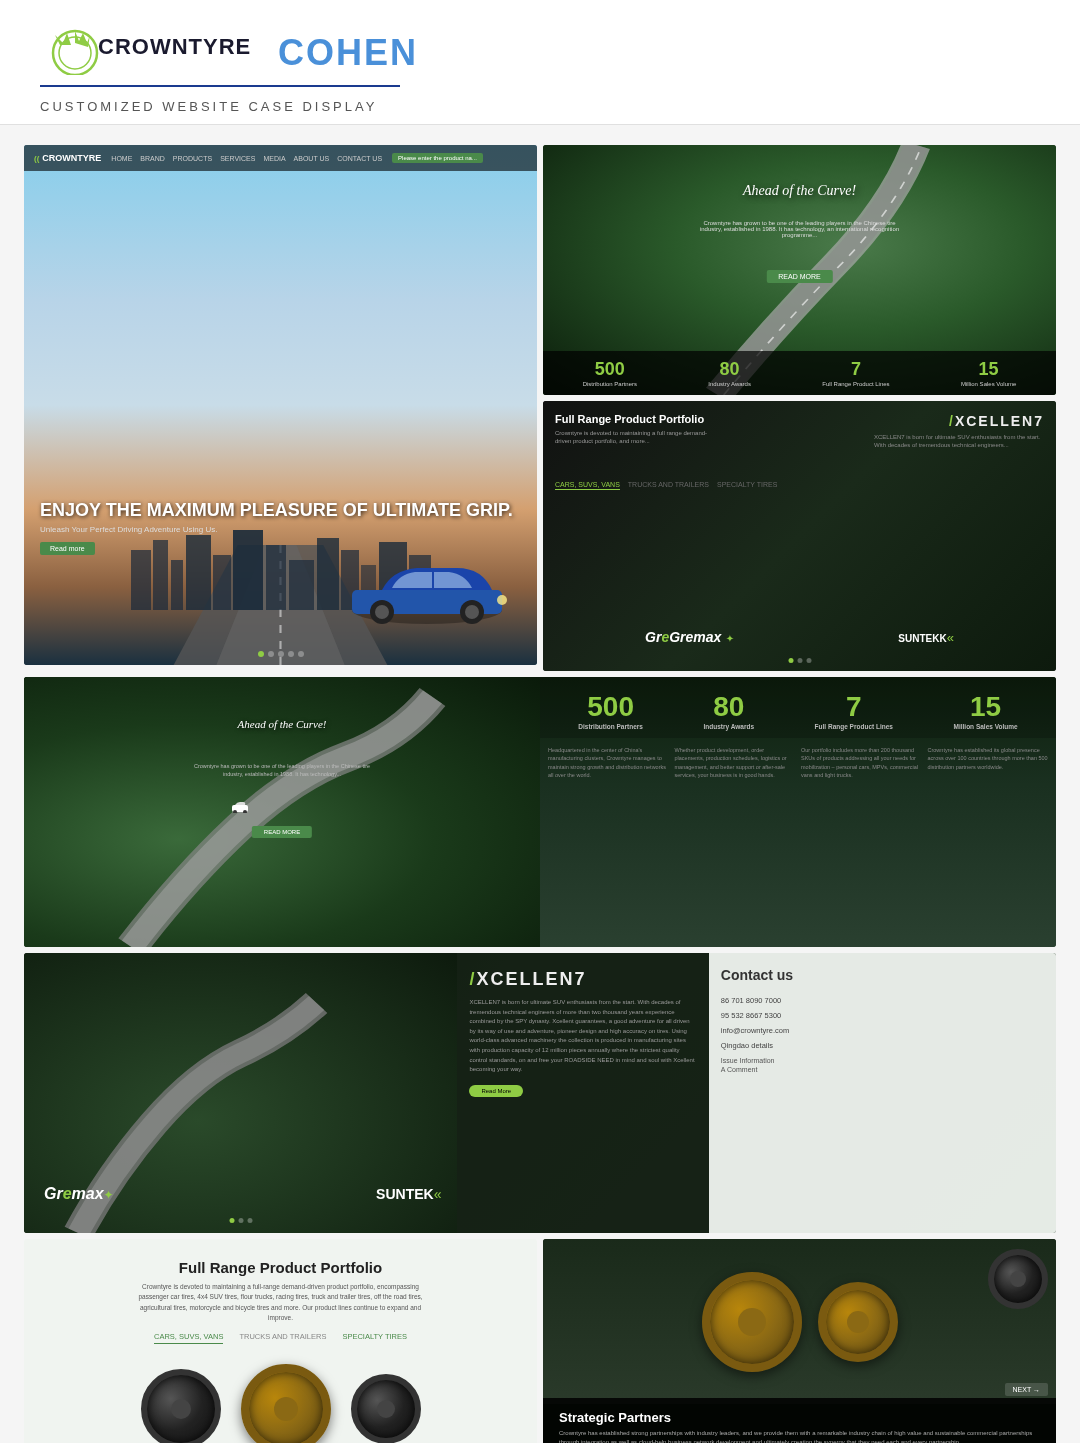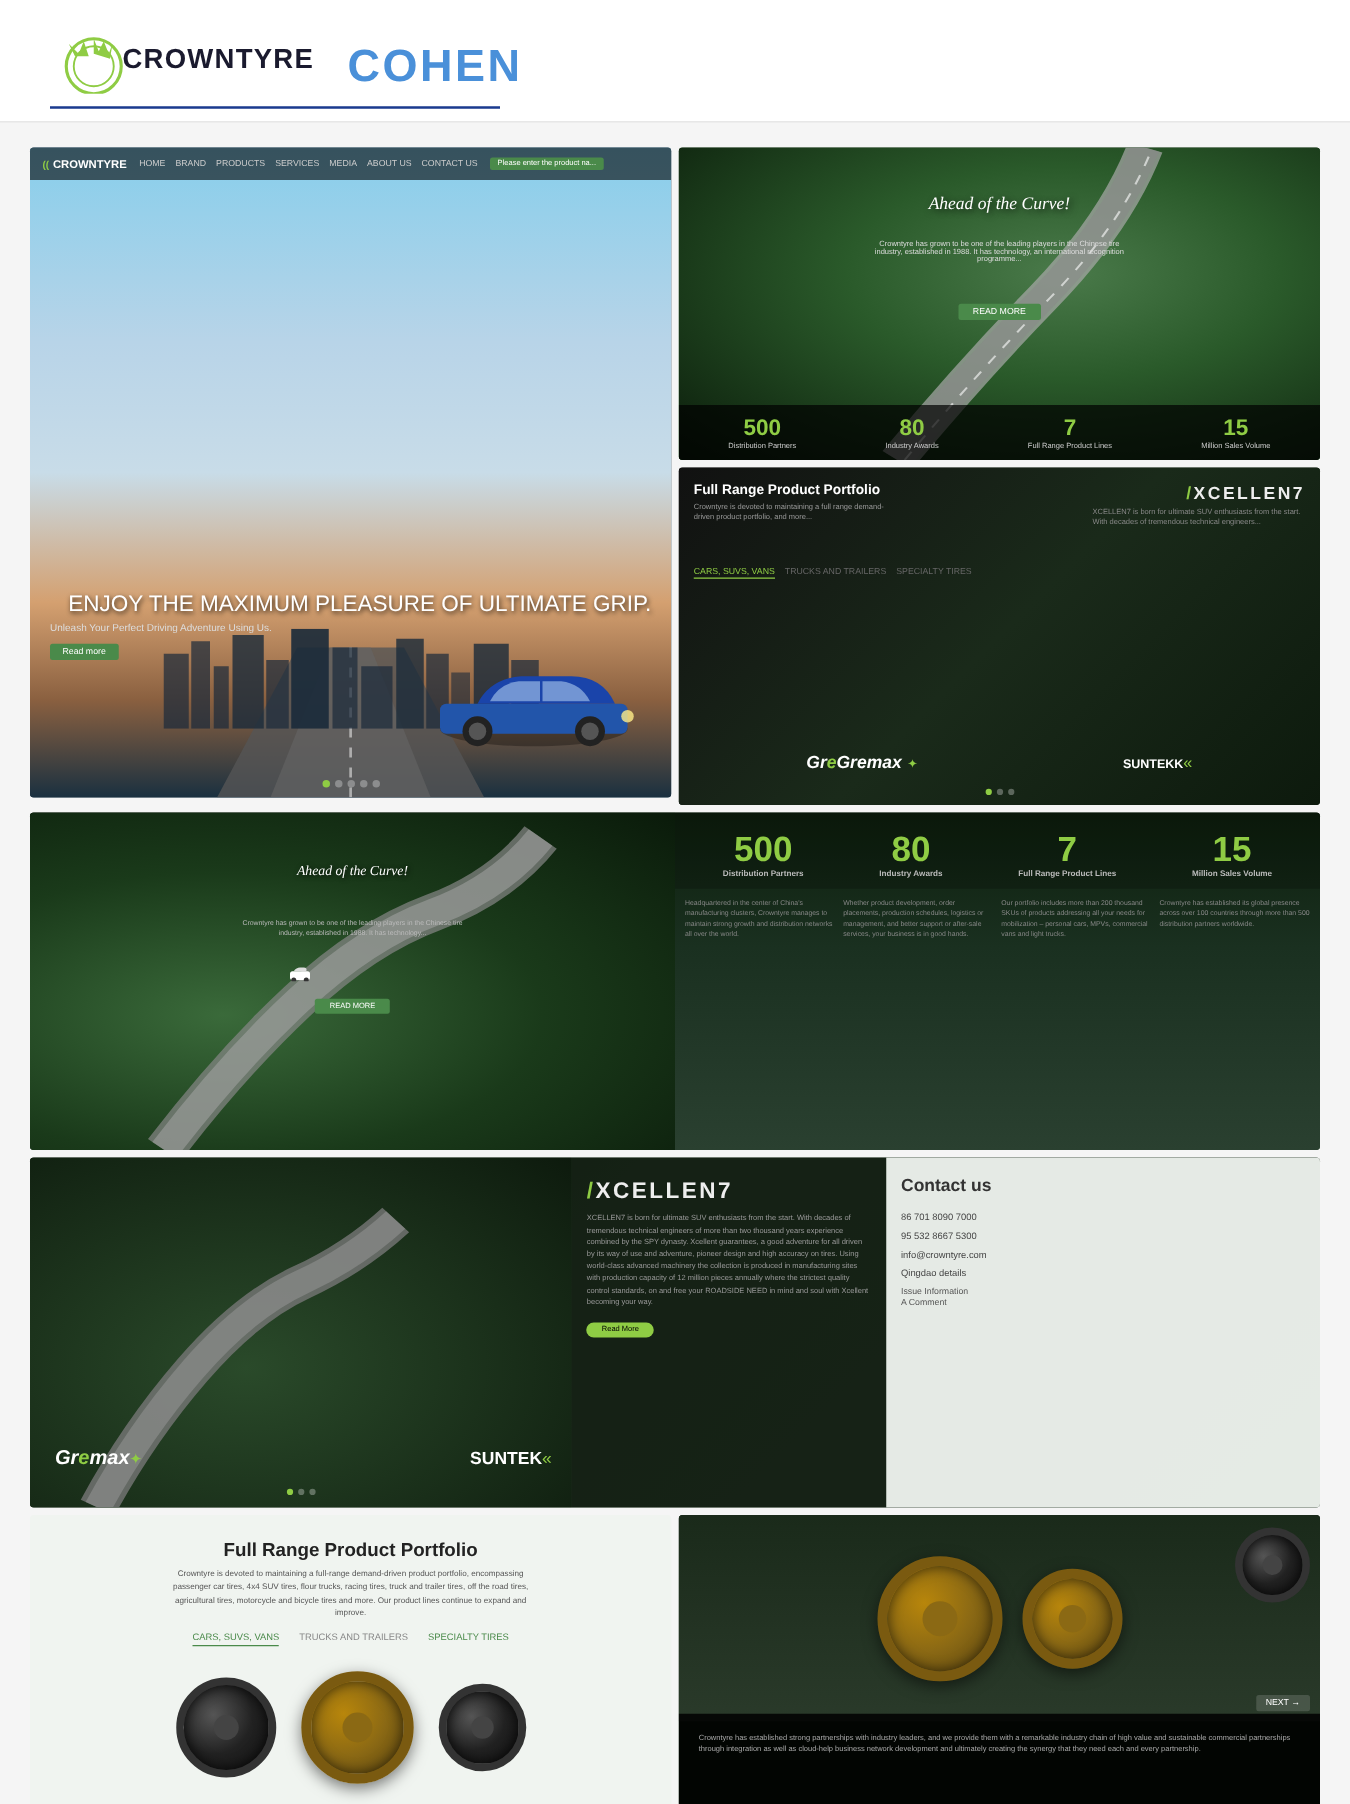--- a/index.html
+++ b/index.html
@@ -175,26 +175,25 @@
       font-size: 6px;
     }
     .hero-content {
       position: absolute;
       bottom: 60px;
       left: 16px;
       right: 16px;
     }
     .hero-title {
       font-size: 20px;
-      font-weight: 400;
+      font-weight: 700;
       color: #fff;
       text-transform: uppercase;
       line-height: 1.1;
       text-shadow: 1px 1px 4px rgba(0,0,0,0.8);
-      text-align: right;
     }
     .hero-subtitle {
       font-size: 8px;
       color: #ddd;
       margin-top: 4px;
     }
     .hero-btn {
       display: inline-block;
       background: #4a8a4a;
       color: #fff;
@@ -313,20 +312,21 @@
           <path d="M 15,20 L 10,10 L 18,18 L 22,8 L 26,20" fill="#8fcc44"></path>
           <path d="M 30,18 L 30,6 L 34,16 L 38,8 L 42,18 L 45,10 L 43,22" fill="#8fcc44"></path>
         </g>
 
         <text x="58" y="34" font-family="Arial" font-weight="bold" font-size="22" fill="#1a1a2e" letter-spacing="1">CROWNTYRE</text>
       </svg>
       <div class="cohen-text">COHEN</div>
     </div>
   </div>
   <div class="header-divider"></div>
+  <div class="subtitle">CUSTOMIZED WEBSITE CASE DISPLAY</div>
 </div>
 
 <div class="main-content">
   <div class="mosaic">
 
     <div class="screenshot-card card-hero-left">
 
       <div style="position:absolute;top:0;left:0;right:0;bottom:0;background:linear-gradient(180deg,#87CEEB 0%,#b8d4e8 30%,#c8dce8 50%,#d4a070 70%,#8a6040 85%,#1a3040 100%);"></div>
 
       <div class="nav-bar" style="position:relative;z-index:10;">
@@ -628,19 +628,20 @@
           <div style="position:absolute;top:50%;left:50%;transform:translate(-50%,-50%);width:22px;height:22px;border-radius:50%;background:#8b6914;"></div>
         </div>
         <div class="tire-circle" style="width:60px;height:60px;position:absolute;right:8px;top:10px;">
           <div style="position:absolute;top:50%;left:50%;transform:translate(-50%,-50%);width:16px;height:16px;border-radius:50%;background:#444;"></div>
         </div>
 
         <div style="position:absolute;right:8px;bottom:8px;background:rgba(255,255,255,0.15);color:#fff;font-size:7px;padding:3px 8px;border-radius:2px;">NEXT →</div>
       </div>
 
       <div style="position:absolute;bottom:0;left:0;right:0;height:47%;background:rgba(0,0,0,0.85);padding:12px 16px;">
+        <div style="font-size:13px;font-weight:bold;color:#fff;">Strategic Partners</div>
         <div style="font-size:6px;color:#aaa;margin-top:4px;line-height:1.5;">Crowntyre has established strong partnerships with industry leaders, and we provide them with a remarkable industry chain of high value and sustainable commercial partnerships through integration as well as cloud-help business network development and ultimately creating the synergy that they need each and every partnership.</div>
 
       </div>
     </div>
 
   </div>
 </div>
 
 </body></html>

